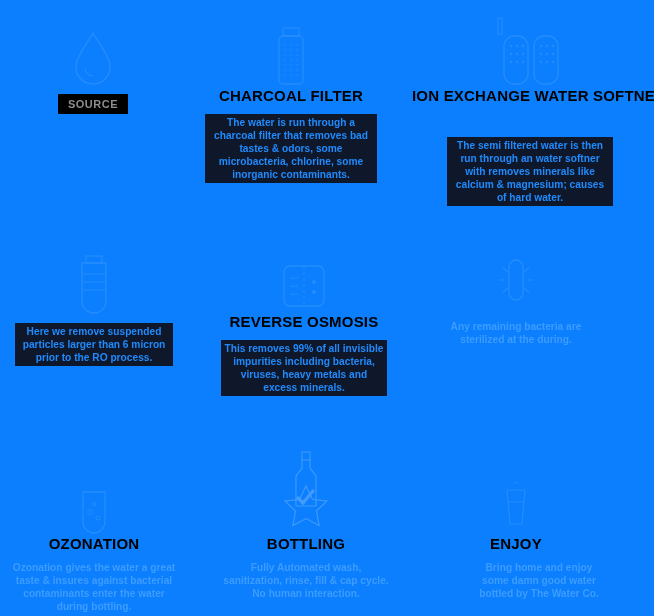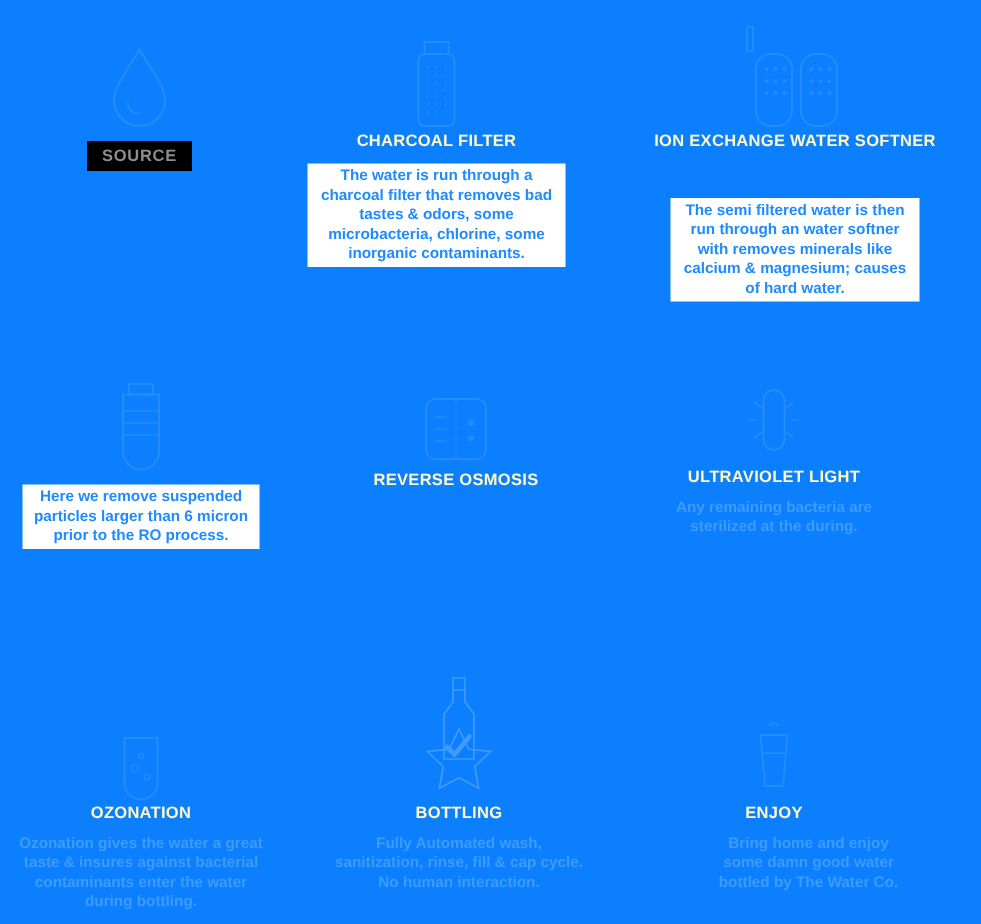--- a/index.html
+++ b/index.html
@@ -18,37 +18,37 @@
   .icon-wrap{
     height:70px;
     display:flex;align-items:flex-end;justify-content:center;
     opacity:.10;
   }
   .icon-wrap svg{display:block;}
 
   
   .heading{
     font-weight:bold;
-    font-size:11px;
+    font-size:15px;
     letter-spacing:.2px;
-    color:#fef9c3;
+    color:#000000;
     text-transform:uppercase;
     line-height:1.1;
     white-space:nowrap;
   }
 
   
   .body{
     font-size:10.2px;
     font-weight:bold;
     line-height:1.28;
     margin-top:4px;
   }
   .body.boxed{
-    background:#ffffff;
+    background:#0f172a;
     color:#1f8bfd;
     display:inline-block;
     padding:2px 3px;
   }
   .body.plain{
     color:#3d9cff;
     display:inline-block;
     padding:2px 3px;
   }
 
@@ -149,30 +149,32 @@
     <div class="icon-wrap">
       <svg width="52" height="58" viewBox="0 0 52 58">
         <rect x="6" y="10" width="40" height="40" rx="6" fill="none" stroke="#ffffff" stroke-width="1.3"></rect>
         <line x1="26" y1="10" x2="26" y2="50" stroke="#ffffff" stroke-width="1" stroke-dasharray="3 3"></line>
         <path d="M12 22 h8 M12 30 h8 M12 38 h8" stroke="#ffffff" stroke-width="1"></path>
         <circle cx="36" cy="26" r="2" fill="#ffffff"></circle>
         <circle cx="36" cy="36" r="2" fill="#ffffff"></circle>
       </svg>
     </div>
     <div class="heading">REVERSE OSMOSIS</div>
+    <div style="margin-top:5px;">
+      <span class="body boxed" style="max-width:160px;">This removes 99% of all invisible impurities including bacteria, viruses, heavy metals and excess minerals.</span>
+    </div>
   </div>
 
   <div class="cell" style="left:424px;top:242px;width:184px;">
     <div class="icon-wrap">
       <svg width="50" height="58" viewBox="0 0 50 58">
         <rect x="18" y="6" width="14" height="40" rx="7" fill="none" stroke="#ffffff" stroke-width="1.3"></rect>
         <path d="M25 2 v-0 M8 26 h6 M36 26 h6 M12 14 l5 4 M38 14 l-5 4 M12 38 l5 -4 M38 38 l-5 -4" stroke="#ffffff" stroke-width="1.1"></path>
       </svg>
     </div>
-    <div class="heading">ULTRAVIOLET LIGHT</div>
     <div style="margin-top:2px;">
       <span class="body plain" style="max-width:160px;">Any remaining bacteria are sterilized at the during.</span>
     </div>
   </div>
 
   <div class="cell" style="left:2px;top:466px;width:184px;">
     <div class="icon-wrap">
       <svg width="50" height="58" viewBox="0 0 50 58">
         <path d="M14 14 h22 v30 a11 11 0 0 1 -22 0 z" fill="none" stroke="#ffffff" stroke-width="1.3"></path>
         <circle cx="21" cy="34" r="2.4" fill="none" stroke="#ffffff" stroke-width="1"></circle>

